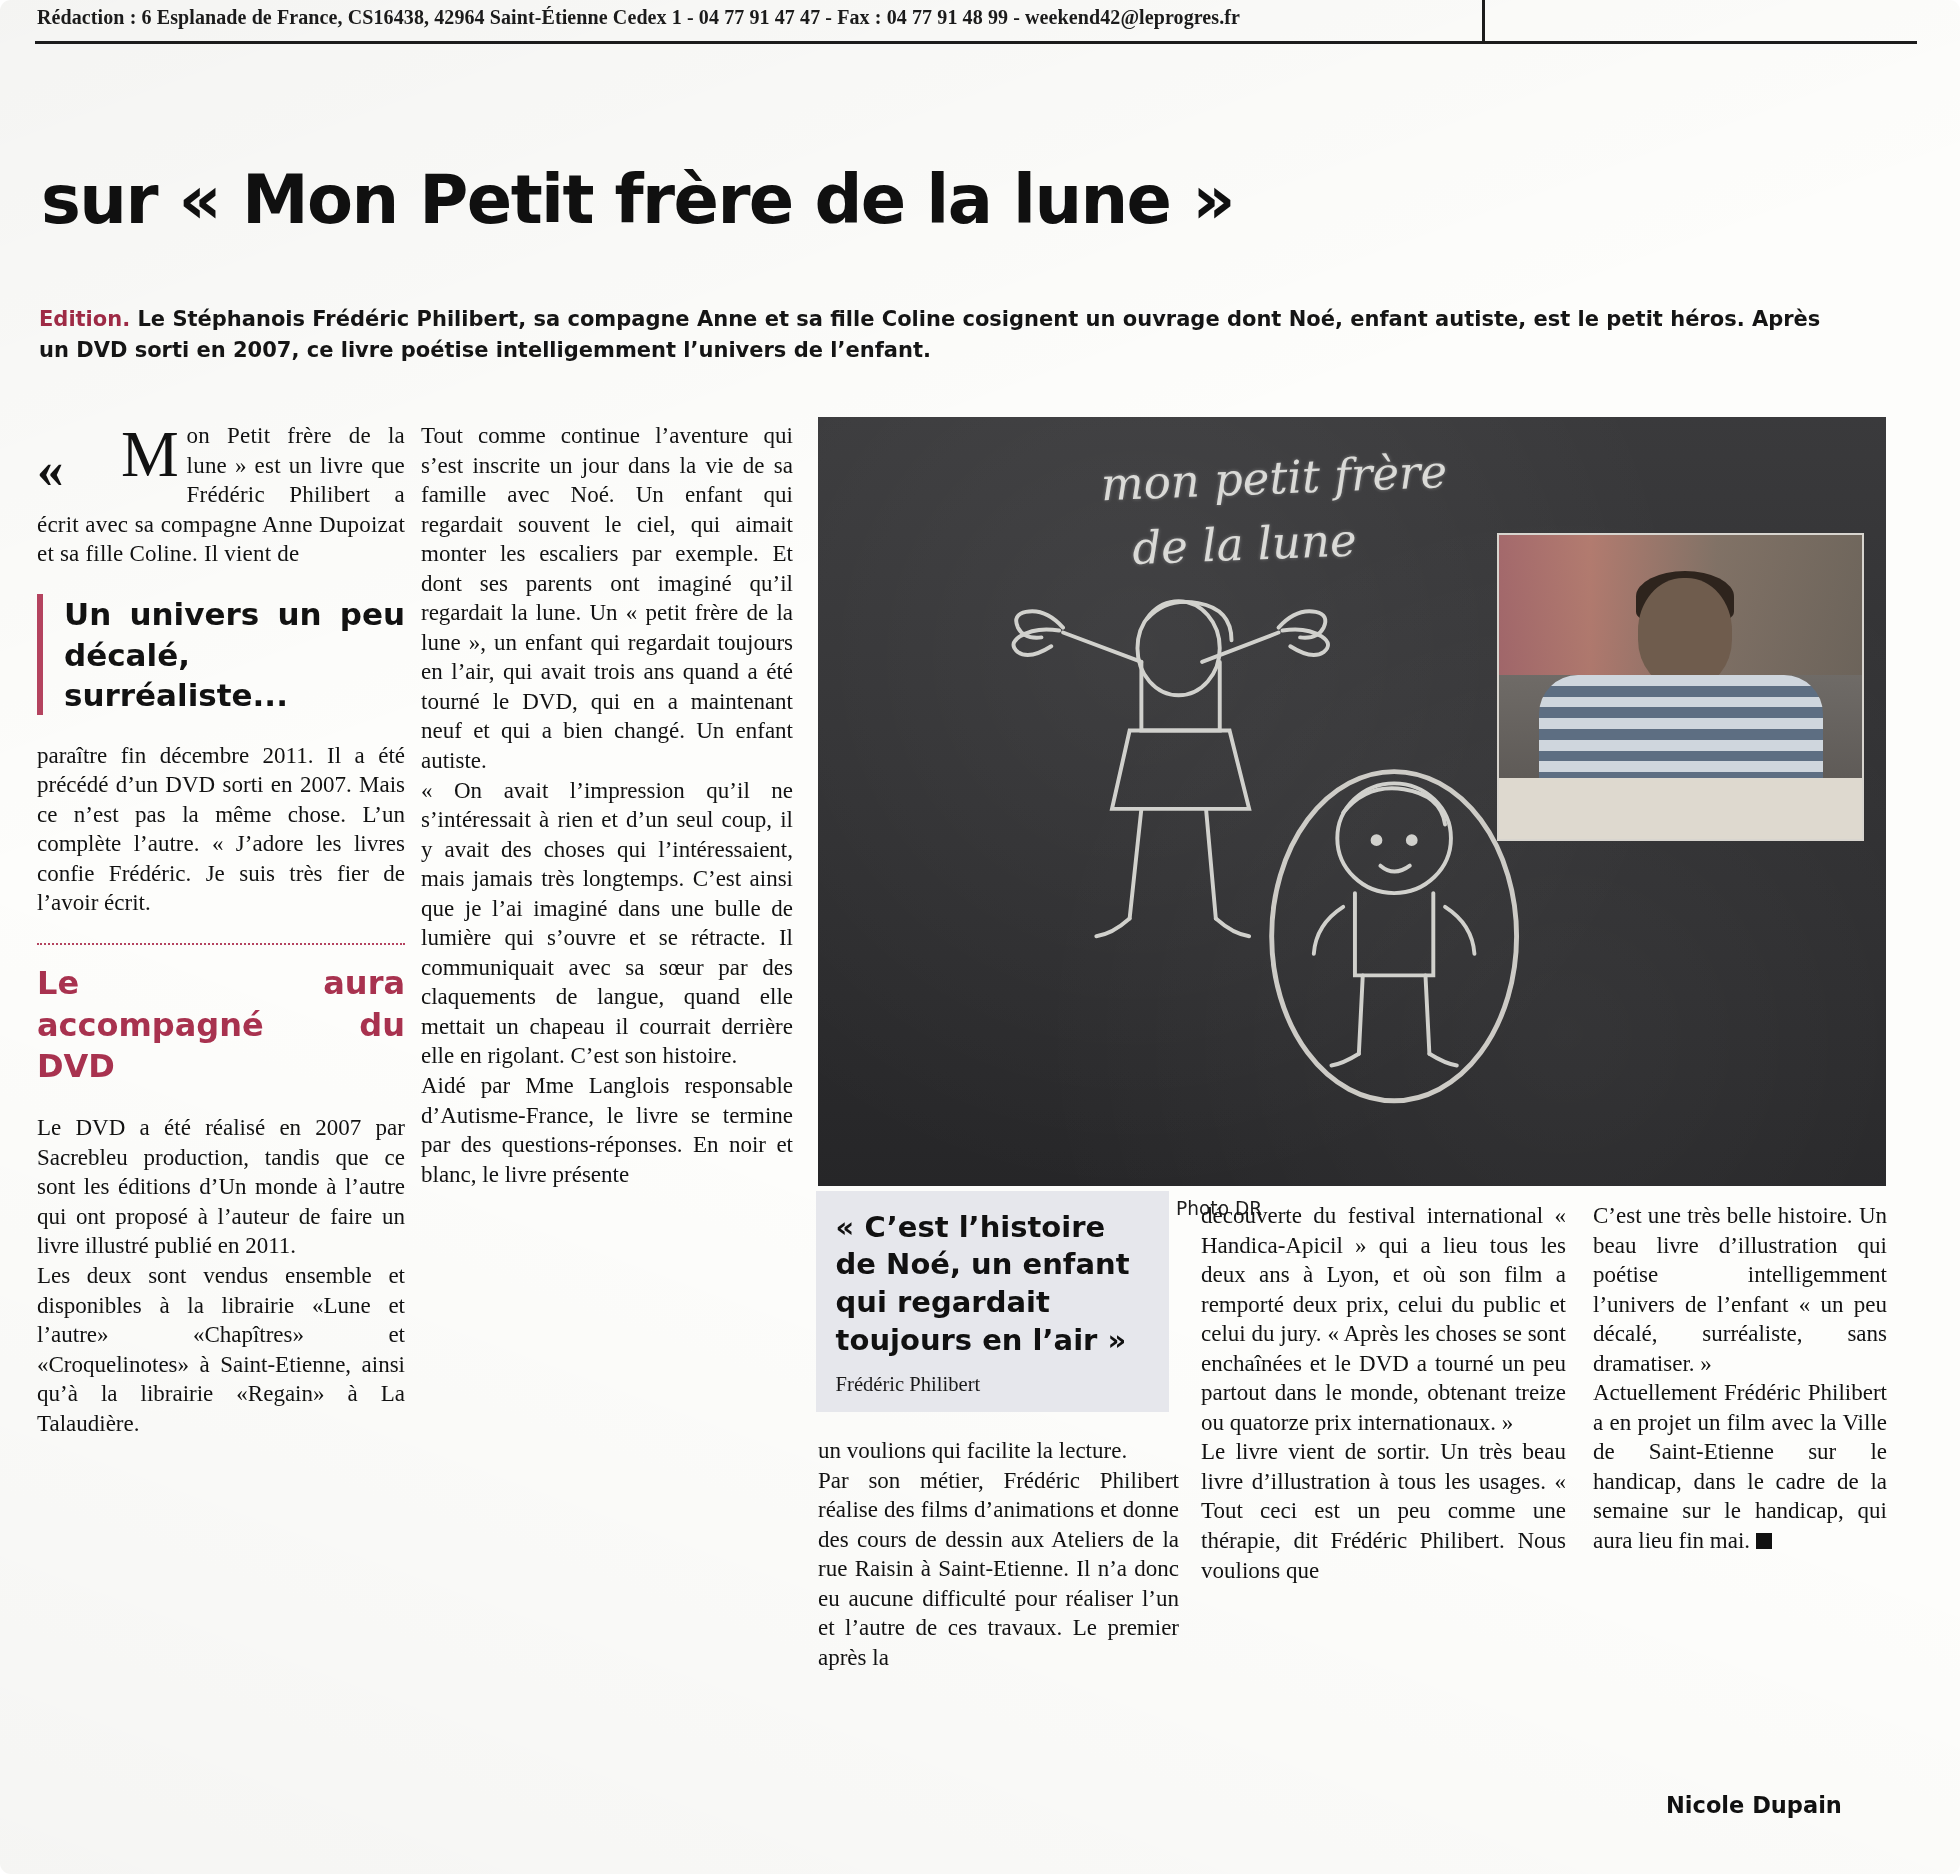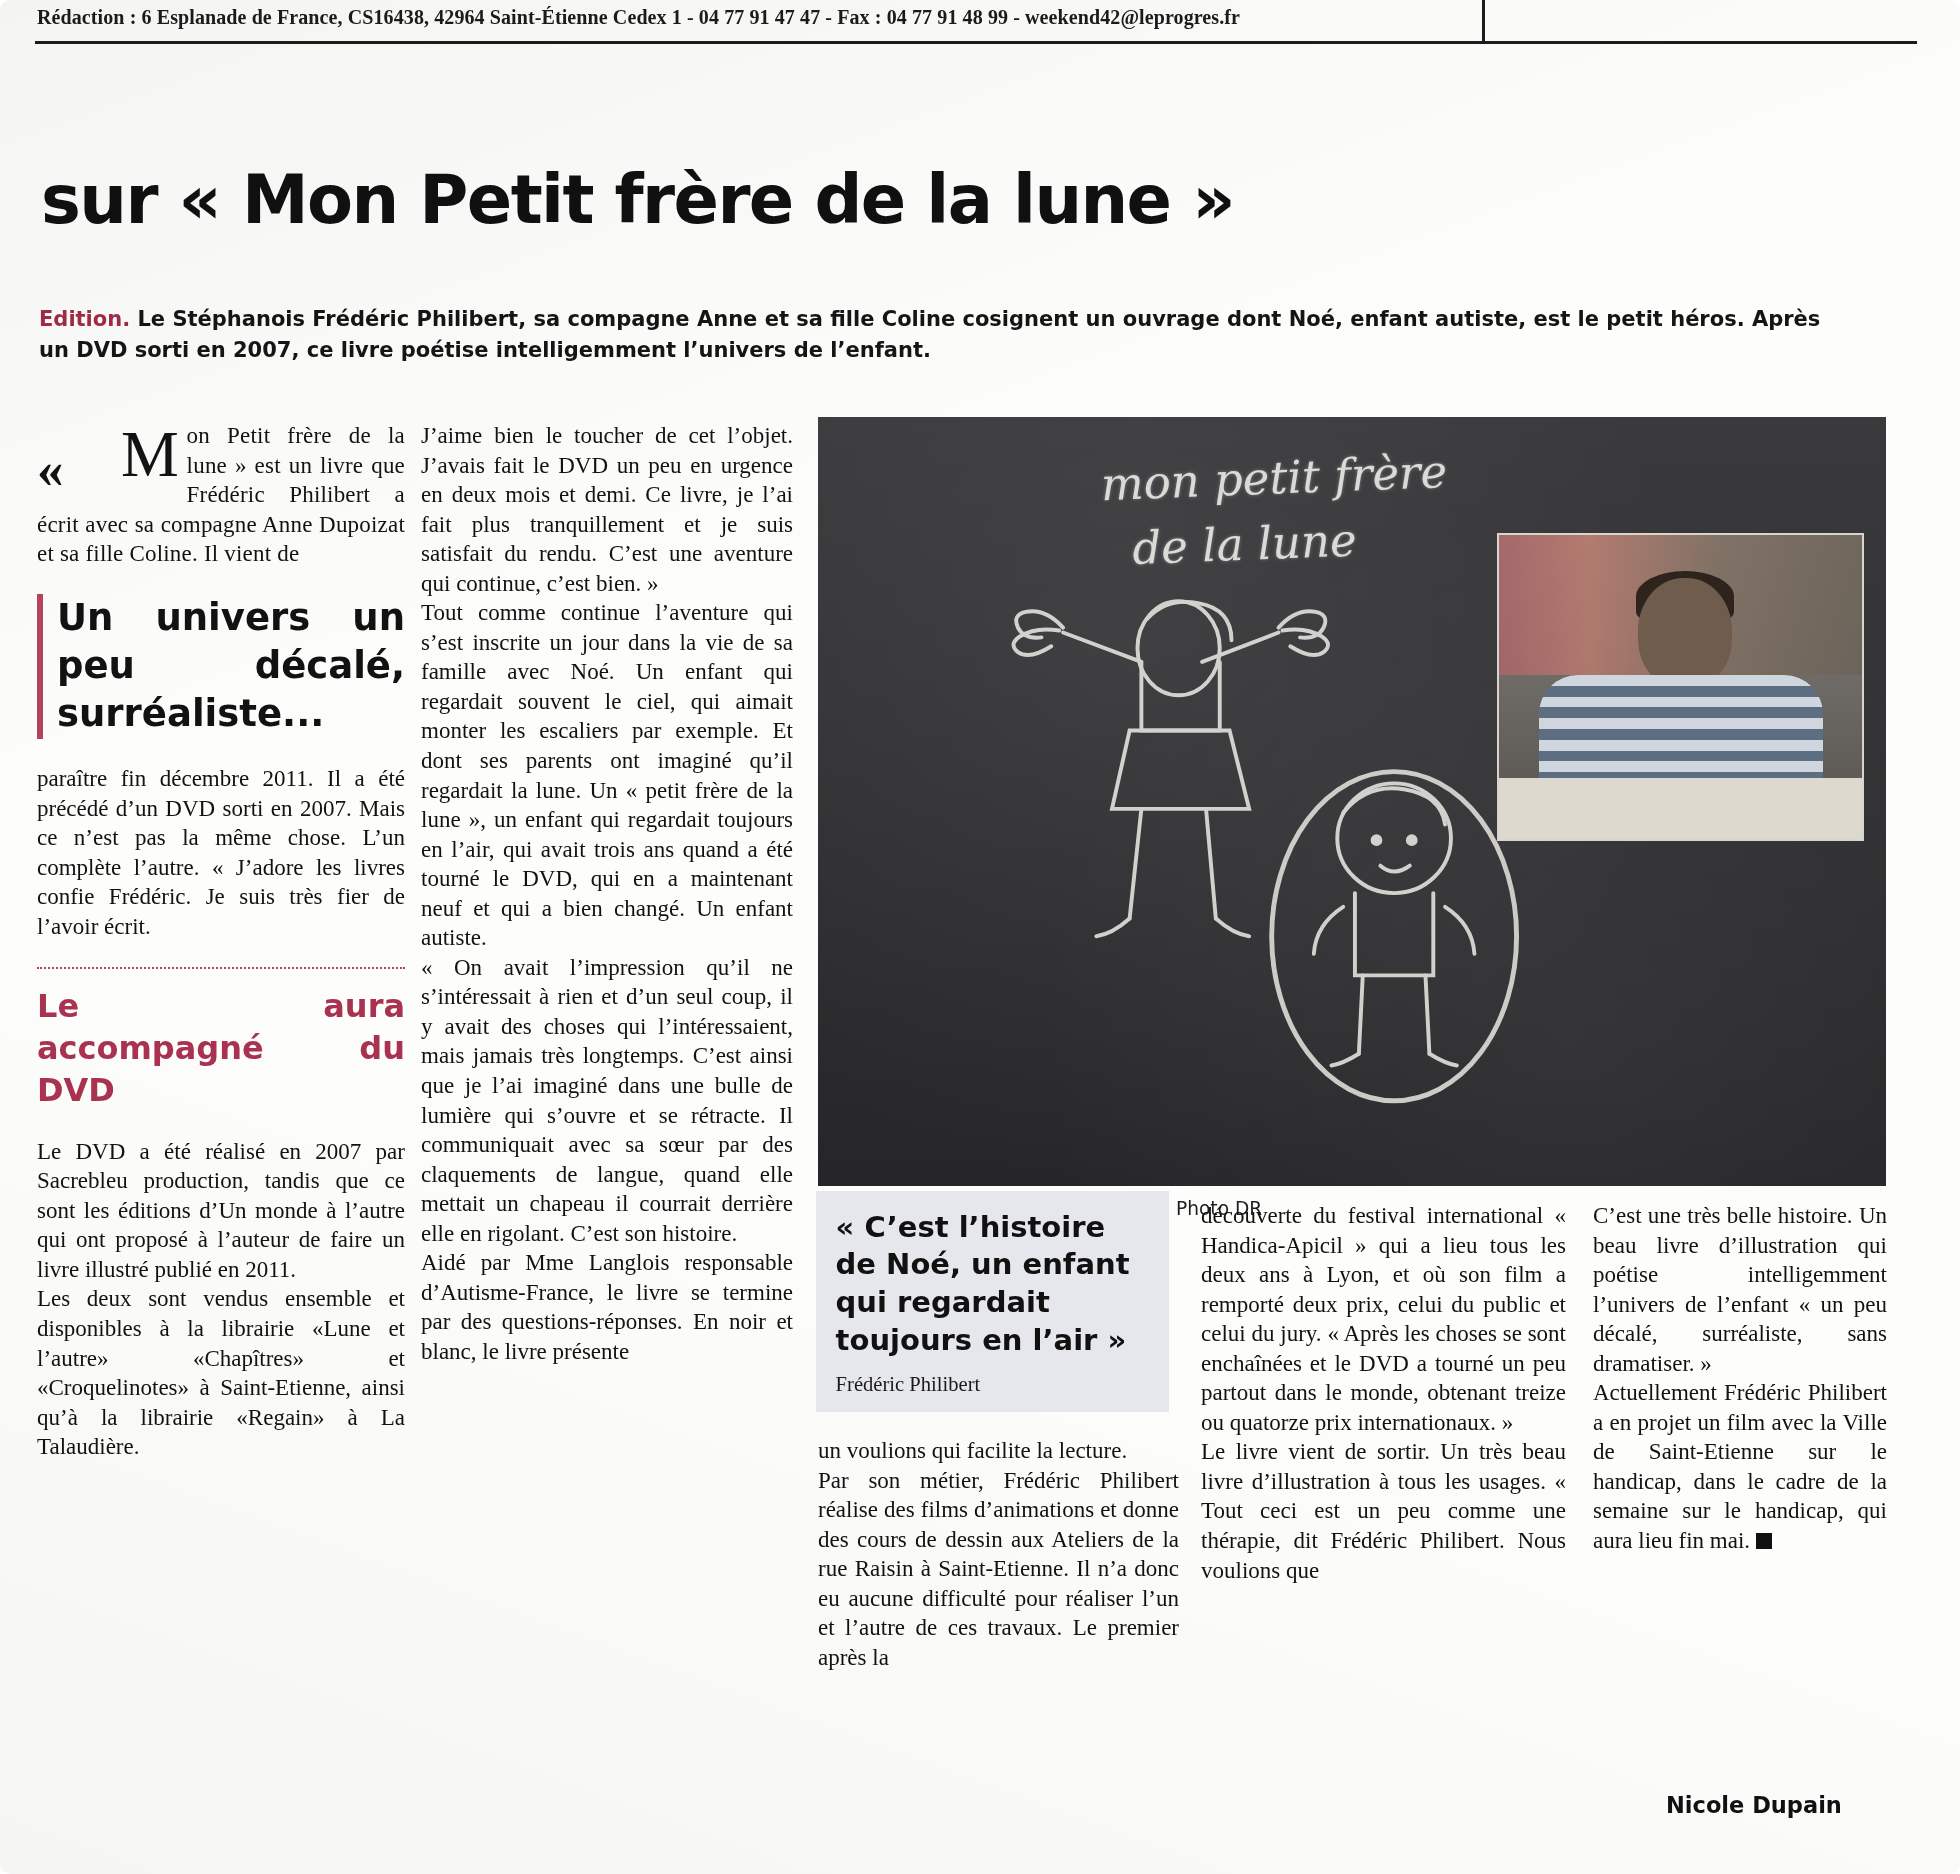--- a/index.html
+++ b/index.html
@@ -122,24 +122,24 @@
   }
   .firstpara {
     text-align: justify;
     letter-spacing: 0.2px;
   }
 
   
   .intertitle {
     font-family: "DejaVu Sans", sans-serif;
     font-weight: bold;
-    font-size: 37px;
+    font-size: 31px;
     line-height: 1.30;
     color: #121212;
-    padding-left: 14px;
+    padding-left: 21px;
     border-left: 6.9px solid #b4435f;
     margin: 25.5px 0 25.5px 0;
   }
   .intertitle.pink {
     color: #a8324f;
     border-left: none;
     padding-left: 0;
     border-top: 2.9px dotted #b4435f;
     padding-top: 17.6px;
     font-size: 32px;
@@ -288,21 +288,20 @@
       <p class="firstpara">on Petit frère de la lune » est un livre que Frédéric Philibert a écrit avec sa compagne Anne Dupoizat et sa fille Coline. Il vient de</p>
     </div>
     <div class="intertitle">Un univers un peu décalé, surréaliste...</div>
     <p>paraître fin décembre 2011. Il a été précédé d’un DVD sorti en 2007. Mais ce n’est pas la même chose. L’un complète l’autre. « J’adore les livres confie Frédéric. Je suis très fier de l’avoir écrit.</p>
     <div class="intertitle pink">Le aura accompagné du DVD</div>
     <p>Le DVD a été réalisé en 2007 par Sacrebleu production, tandis que ce sont les éditions d’Un monde à l’autre qui ont proposé à l’auteur de faire un livre illustré publié en 2011.</p>
     <p>Les deux sont vendus ensemble et disponibles à la librairie «Lune et l’autre» «Chapîtres» et «Croquelinotes» à Saint-Etienne, ainsi qu’à la librairie «Regain» à La Talaudière.</p>
   </div>
 
   <div class="col col2">
-    <p>J’aime bien le toucher de cet l’objet. J’avais fait le DVD un peu en urgence en deux mois et demi. Ce livre, je l’ai fait plus tranquillement et je suis satisfait du rendu. C’est une aventure qui continue, c’est bien. »</p>
     <p>Tout comme continue l’aventure qui s’est inscrite un jour dans la vie de sa famille avec Noé. Un enfant qui regardait souvent le ciel, qui aimait monter les escaliers par exemple. Et dont ses parents ont imaginé qu’il regardait la lune. Un « petit frère de la lune », un enfant qui regardait toujours en l’air, qui avait trois ans quand a été tourné le DVD, qui en a maintenant neuf et qui a bien changé. Un enfant autiste.</p>
     <p>« On avait l’impression qu’il ne s’intéressait à rien et d’un seul coup, il y avait des choses qui l’intéressaient, mais jamais très longtemps. C’est ainsi que je l’ai imaginé dans une bulle de lumière qui s’ouvre et se rétracte. Il communiquait avec sa sœur par des claquements de langue, quand elle mettait un chapeau il courrait derrière elle en rigolant. C’est son histoire.</p>
     <p>Aidé par Mme Langlois responsable d’Autisme-France, le livre se termine par des questions-réponses. En noir et blanc, le livre présente</p>
   </div>
 
   <div class="photo">
     <div class="grain"></div>
     <div class="chalk-title">
       <span>mon petit frère</span>
       <span class="l2">de la lune</span>

